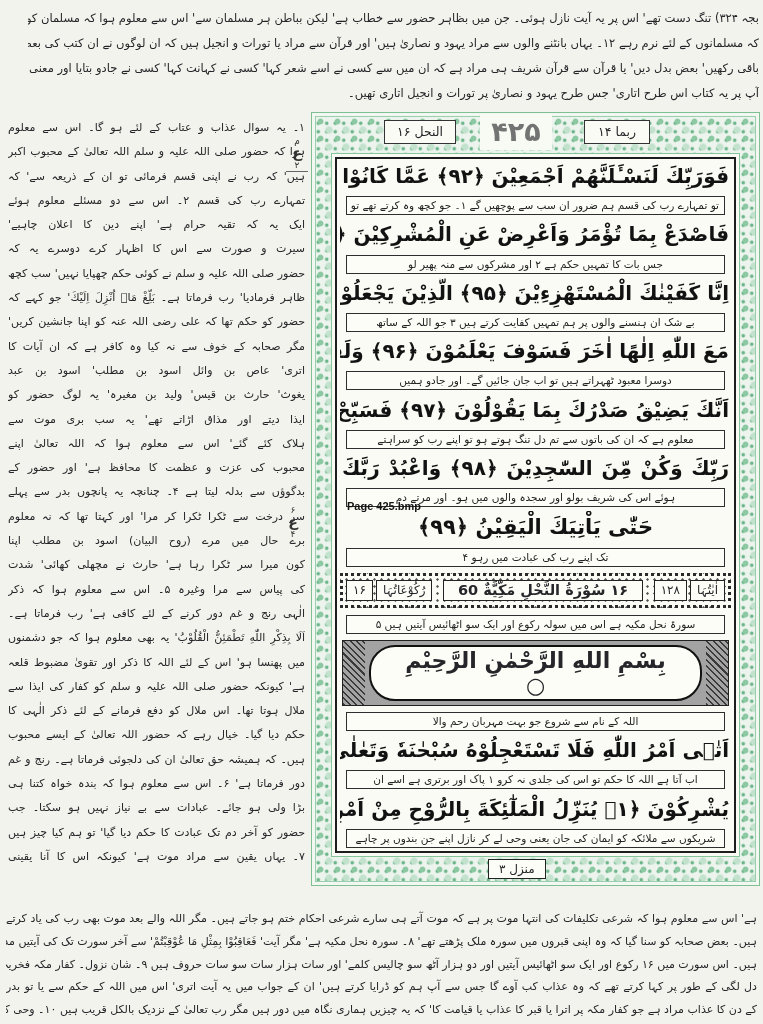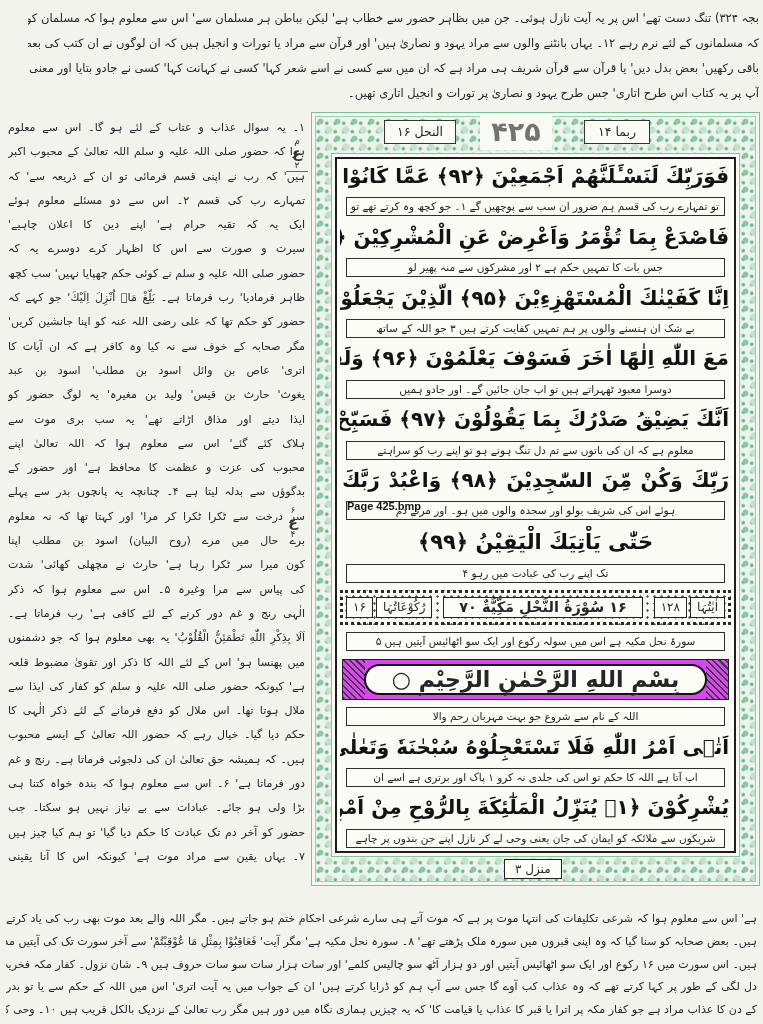--- a/index.html
+++ b/index.html
@@ -49,30 +49,30 @@
   .ur-strip{border:1px solid #2e2e2e;margin:1px 6px;padding:1px 5px;font-size:10.5px;
     line-height:15px;text-align:center;white-space:nowrap;overflow:hidden;background:#fdfdf8;color:#222;}
 
   .surah-strip{display:flex;align-items:center;gap:3px;margin:2px 0;padding:4px 3px;
     border:3px dotted #2a2a2a;
     background-image:radial-gradient(#555 0.9px,transparent 1.5px);background-size:7px 7px;}
   .shbox{border:1px solid #222;padding:1px 6px;font-size:12px;line-height:17px;
     white-space:nowrap;background:#fdfdf8;}
   .shtitle{flex:1;text-align:center;font-size:14.5px;font-weight:bold;margin:0 8px;overflow:hidden;}
 
-  .bism-row{position:relative;border:1px solid #222;margin:2px 2px;padding:4px 16px;
-    background:#d946ef;text-align:center;}
+  .bism-row{position:relative;border:1px solid #222;margin:2px 2px;padding:4px 26px;
+    background:#a3a3a3;text-align:center;}
   .bism-row::before,.bism-row::after{content:"";position:absolute;top:0;bottom:0;width:22px;
     background:repeating-linear-gradient(45deg,#3a3a3a 0 1.5px,transparent 1.5px 4.5px);}
   .bism-row::before{right:0;}
   .bism-row::after{left:0;}
   .bism{display:inline-block;border:2px solid #111;border-radius:26px;padding:1px 26px;
     font-size:22px;font-weight:bold;background:#fdfdf8;position:relative;z-index:2;}
 
-  .manzil{position:absolute;left:192px;bottom:6px;height:18px;line-height:18px;
+  .manzil{position:absolute;left:176px;bottom:6px;height:18px;line-height:18px;
     border:1.5px solid #222;background:#fdfdf8;font-size:12px;padding:0 10px;direction:rtl;}
 
   .filename{position:absolute;left:347px;top:500px;z-index:9;
     font-family:"Liberation Sans",sans-serif;font-size:11px;font-weight:bold;color:#141414;}
 
   .margin-mark{position:absolute;width:22px;text-align:center;color:#333;direction:rtl;}
   .margin-mark .t{font-size:9px;line-height:10px;}
   .margin-mark .m{font-size:14px;line-height:14px;font-weight:bold;}
   .margin-mark .b{font-size:9px;line-height:11px;}
   .mark1{left:286px;top:136px;}
@@ -150,21 +150,21 @@
 
         <div class="ar">رَبِّكَ وَكُنْ مِّنَ السّٰجِدِيْنَ ﴿۹۸﴾ وَاعْبُدْ رَبَّكَ</div>
         <div class="ur-strip">ہوئے اس کی شریف بولو اور سجدہ والوں میں ہو۔ اور مرتے دم</div>
 
         <div class="ar center">حَتّٰى يَاْتِيَكَ الْيَقِيْنُ ﴿۹۹﴾</div>
         <div class="ur-strip">تک اپنے رب کی عبادت میں رہو ۴</div>
 
         <div class="surah-strip">
           <span class="shbox">اٰیٰتُہَا</span>
           <span class="shbox">۱۲۸</span>
-          <span class="shbox shtitle">۱۶ سُوْرَةُ النَّحْلِ مَکِّیَّةٌ ۷۰</span>
+          <span class="shbox shtitle">۱۶ سُوْرَةُ النَّحْلِ مَکِّیَّةٌ 60</span>
           <span class="shbox">رُکُوْعَاتُہَا</span>
           <span class="shbox">۱۶</span>
         </div>
         <div class="ur-strip">سورۃ نحل مکیہ ہے اس میں سولہ رکوع اور ایک سو اٹھائیس آیتیں ہیں ۵</div>
 
         <div class="bism-row">
           <span class="bism">بِسْمِ اللهِ الرَّحْمٰنِ الرَّحِیْمِ ○</span>
         </div>
         <div class="ur-strip">اللہ کے نام سے شروع جو بہت مہربان رحم والا</div>
 

